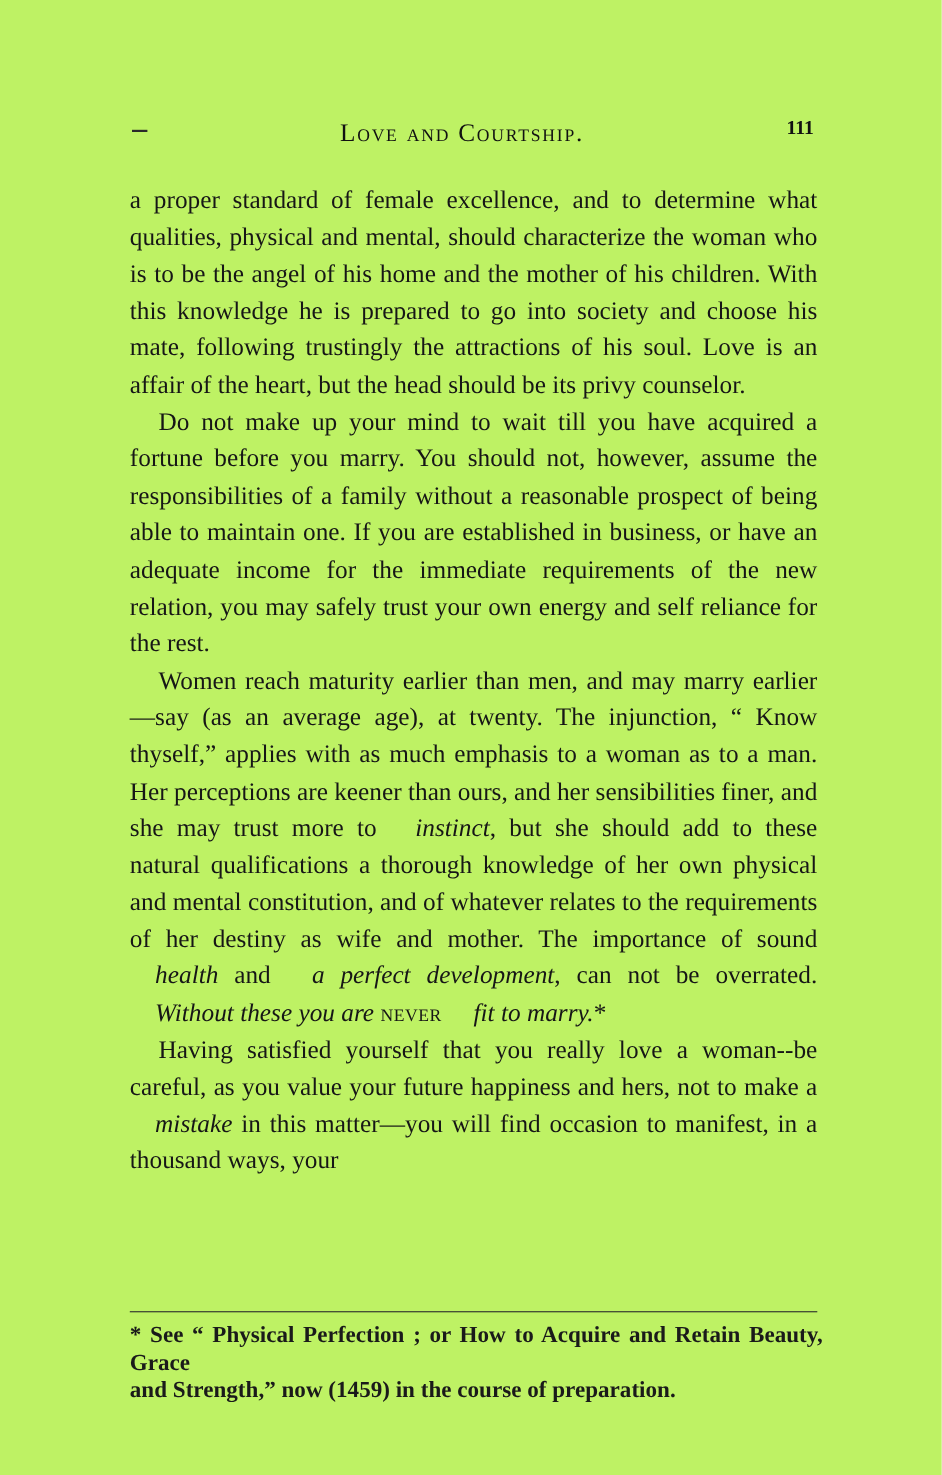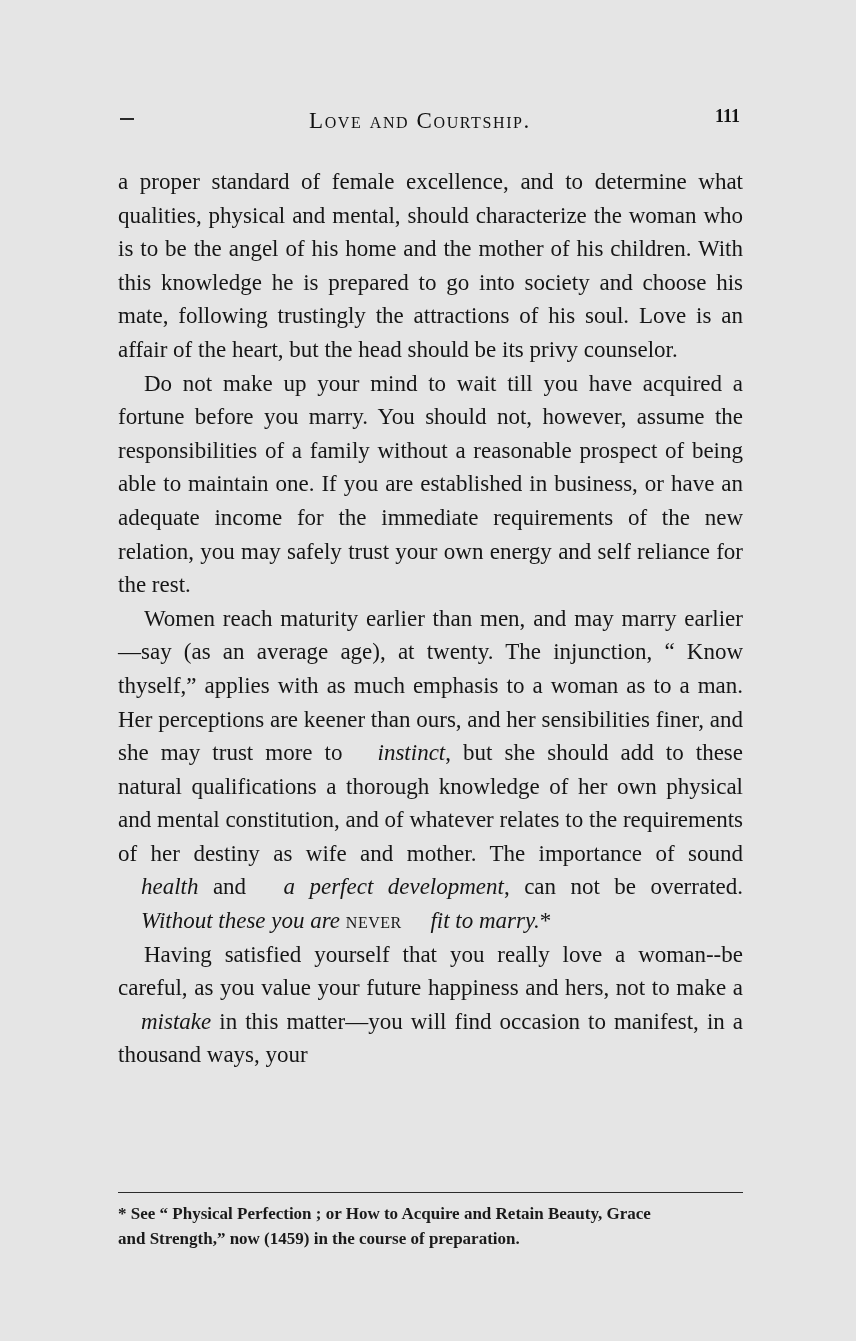--- a/index.html
+++ b/index.html
@@ -13,21 +13,21 @@
     font-family: "Liberation Serif", serif;
     color: #1a1a1a;
     position: relative;
     overflow: hidden;
   }
   .page {
     position: absolute;
     top: 0; left: 0;
     width: 856px;
     height: 1341px;
-    background: #e5e5e5;
+    background: #bef264;
   }
   .header {
     position: absolute;
     top: 108px;
     left: 120px;
     width: 620px;
     height: 34px;
   }
   .header-dash {
     position: absolute;
@@ -91,21 +91,21 @@
     top: 1192px;
     width: 625px;
     height: 1px;
     background: #2b2b2b;
   }
   .footnote {
     position: absolute;
     left: 118px;
     top: 1201px;
     width: 630px;
-    font-size: 17px;
+    font-size: 21px;
     line-height: 25px;
     font-weight: bold;
     color: #1a1a1a;
     text-align: justify;
   }
   .footnote .ln2 {
     display: block;
   }
 </style>
 </head>

